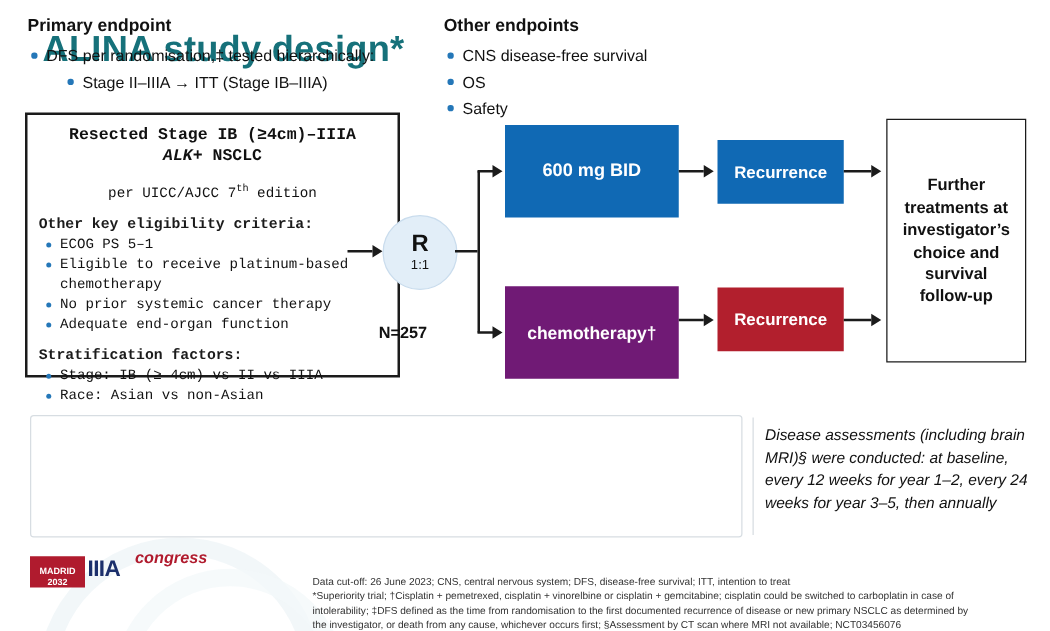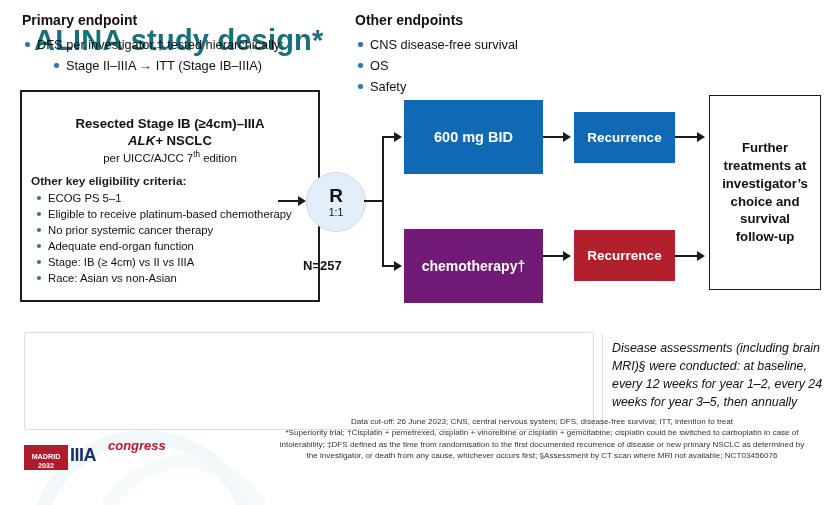--- a/index.html
+++ b/index.html
@@ -44,36 +44,37 @@
   
   .elig-box {
     position: absolute;
     left: 20px;
     top: 90px;
     width: 300px;
     height: 212px;
     border: 2px solid #1b1b1b;
     background: #ffffff;
     box-sizing: border-box;
-    padding: 24px 9px 6px 9px;
+    padding: 8px 9px 6px 9px;
+    font-family: Liberation Mono, monospace;
   }
   .elig-title {
     text-align: center;
     font-weight: bold;
     font-size: 13.2px;
     line-height: 1.25;
     color: #111;
   }
   .elig-title .alk { font-style: italic; }
   .elig-sub {
     text-align: center;
     font-size: 11.4px;
     font-weight: normal;
     color: #111;
-    margin-top: 1px;
+    margin-top: 14px;
   }
   .elig-head {
     font-weight: bold;
     font-size: 11.8px;
     margin-top: 9px;
     margin-bottom: 2px;
   }
   ul.bul {
     list-style: none;
     margin: 0;
@@ -243,23 +244,23 @@
     position: absolute;
     left: 602px; top: 334px;
     width: 1px; height: 94px;
     background: #d7dde2;
   }
 
   
   .footnotes {
     position: absolute;
     left: 250px;
-    top: 416px;
+    top: 460px;
     width: 584px;
-    text-align: center;
+    text-align: left;
     font-size: 8.1px;
     line-height: 1.42;
     color: #333;
   }
   .logo-madrid {
     position: absolute;
     left: 24px; top: 445px;
     width: 44px; height: 25px;
     background: #b01b2e;
     color: #fff;
@@ -308,20 +309,21 @@
     </div>
 
     <div class="elig-head">Other key eligibility criteria:</div>
     <ul class="bul">
       <li>ECOG PS 5–1</li>
       <li>Eligible to receive platinum-based chemotherapy</li>
       <li>No prior systemic cancer therapy</li>
       <li>Adequate end-organ function</li>
     </ul>
 
+    <div class="elig-head">Stratification factors:</div>
     <ul class="bul">
       <li>Stage: IB (≥ 4cm) vs II vs IIIA</li>
       <li>Race: Asian vs non-Asian</li>
     </ul>
   </div>
 
   <div class="ln" style="left:278px; top:200px; width:20px; height:2px;"></div>
   <div class="arrow-head" style="left:298px; top:196px;"></div>
 
   <div class="rand">
@@ -361,21 +363,21 @@
   <div class="arrow-head" style="left:697px; top:132px;"></div>
   <div class="ln" style="left:675px; top:255px; width:22px; height:2px;"></div>
   <div class="arrow-head" style="left:697px; top:251px;"></div>
 
   <div class="further">Further treatments at investigator’s choice and survival follow-up</div>
 
   <div class="endpoints"></div>
   <div class="ep-left">
     <div class="ep-title">Primary endpoint</div>
     <ul class="ep-list">
-      <li>DFS per investigator,‡ tested hierarchically:</li>
+      <li>DFS per randomisation,‡ tested hierarchically:</li>
       <li class="sub">Stage II–IIIA → ITT (Stage IB–IIIA)</li>
     </ul>
   </div>
   <div class="ep-right">
     <div class="ep-title">Other endpoints</div>
     <ul class="ep-list">
       <li>CNS disease-free survival</li>
       <li>OS</li>
       <li>Safety</li>
     </ul>

